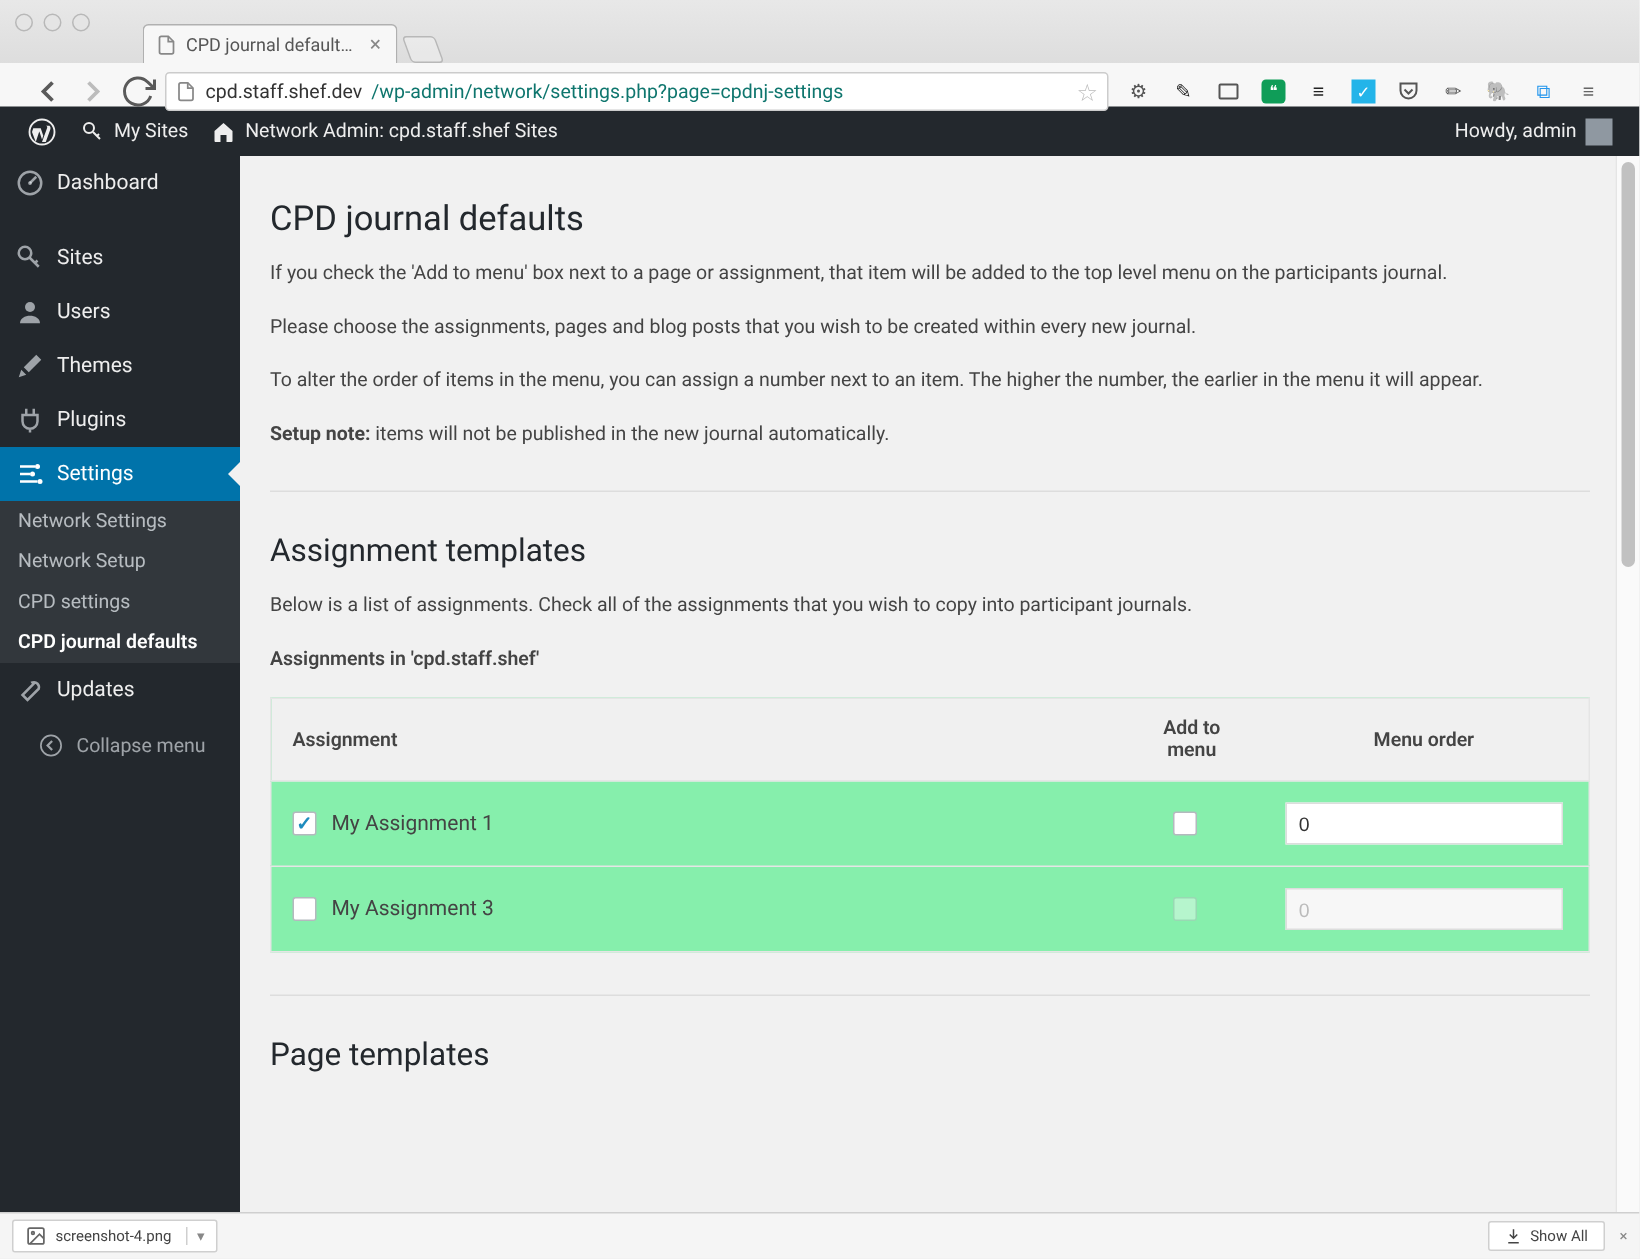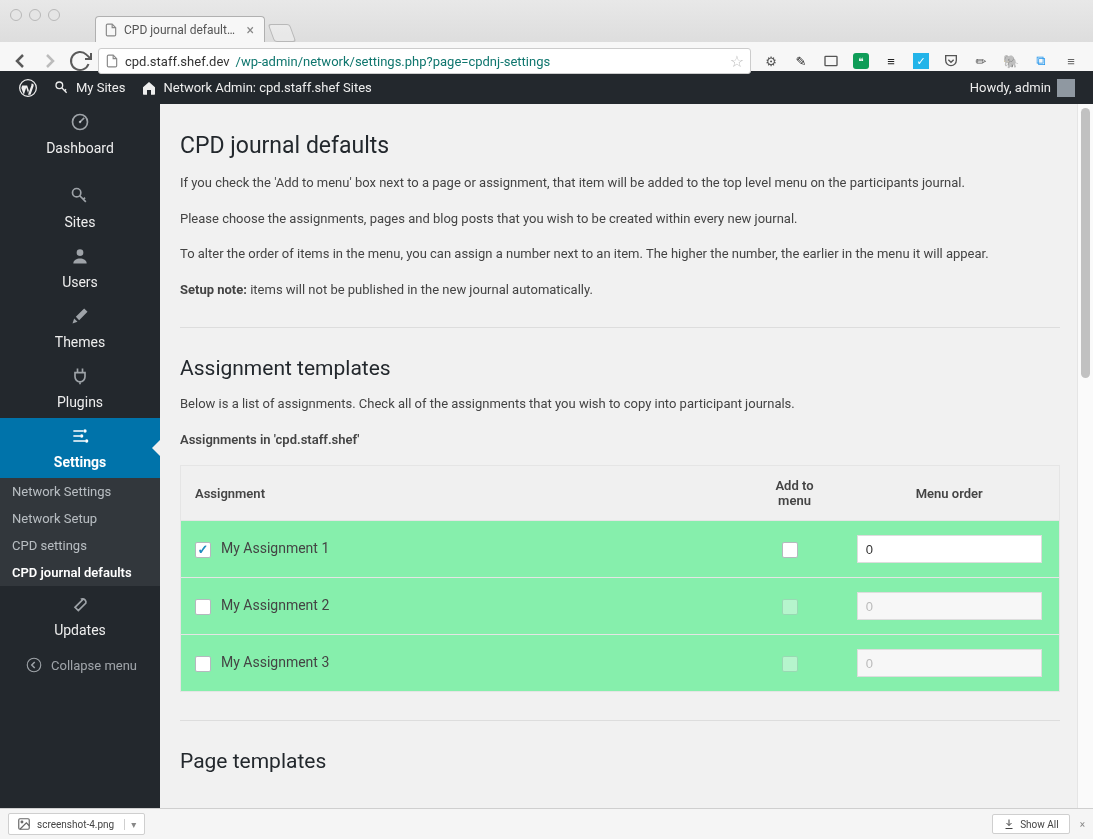--- a/index.html
+++ b/index.html
@@ -8,41 +8,41 @@
 
 .chrome-top { height: 71px; background: linear-gradient(#e8e8e8, #d6d6d6); border-bottom: 1px solid #ababab; }
 .window-controls { display: flex; gap: 7px; padding: 9px 0 0 10px; height: 28px; }
 .wc { width: 12px; height: 12px; border-radius: 50%; border: 1px solid #b8b8b8; background: #e5e5e5; }
 .tab-bar { display: flex; align-items: flex-end; height: 28px; padding-left: 95px; margin-top: -14px; }
 .tab { display: flex; align-items: center; gap: 6px; height: 26px; padding: 0 10px 0 8px; background: #f7f7f7; border: 1px solid #b0b0b0; border-bottom: none; border-radius: 4px 4px 0 0; font-size: 12px; color: #555; max-width: 170px; }
 .tab-favicon { width: 14px; height: 14px; color: #888; }
 .tab-title { white-space: nowrap; overflow: hidden; text-overflow: ellipsis; flex: 1; }
 .tab-close { color: #888; font-size: 14px; }
 .new-tab { width: 22px; height: 18px; margin-left: 6px; background: rgba(255,255,255,0.3); border: 1px solid #b8b8b8; border-radius: 3px; transform: skewX(20deg); }
-.nav-bar { display: flex; align-items: center; gap: 6px; padding: 6px 8px; background: #f7f7f7; }
+.nav-bar { display: flex; align-items: center; gap: 6px; padding: 6px 20px; background: #f7f7f7; }
 .nav-btn { width: 24px; height: 24px; display: flex; align-items: center; justify-content: center; color: #5a5a5a; }
 .nav-btn.dis { color: #bcbcbc; }
 .url-bar { flex: 1; display: flex; align-items: center; height: 26px; background: #fff; border: 1px solid #ccc; border-radius: 3px; padding: 0 6px; gap: 6px; font-size: 13px; }
 .url-host { color: #333; }
 .url-path { color: #0f766e; }
 .url-star { margin-left: auto; color: #bbb; font-size: 16px; }
 .ext-icons { display: flex; gap: 14px; align-items: center; padding: 0 6px; }
 .ext { width: 16px; height: 16px; display: flex; align-items: center; justify-content: center; }
 
 
 .admin-bar { height: 33px; background: #23282d; color: #eee; display: flex; align-items: center; font-size: 13px; padding: 0 10px; }
 .ab-item { display: flex; align-items: center; gap: 6px; padding: 0 8px; height: 100%; cursor: default; }
 .ab-right { margin-left: auto; display: flex; align-items: center; gap: 6px; }
 .avatar { width: 18px; height: 18px; background: #8f98a1; }
 
 
 .wrap { display: flex; height: calc(100vh - 71px - 33px - 31px); }
 .sidebar { width: 160px; background: #23282d; color: #eee; overflow-y: auto; flex-shrink: 0; }
-.menu-item { display: flex; align-items: center; gap: 8px; padding: 8px 10px; font-size: 14px; cursor: default; position: relative; flex-direction: column; }
-.menu-item.current { background: #0073aa; color: #fff; font-weight: 700; }
+.menu-item { display: flex; align-items: center; gap: 8px; padding: 8px 10px; font-size: 14px; cursor: default; position: relative; }
+.menu-item.current { background: #0073aa; color: #fff; font-weight: 400; }
 .menu-item.current::after { content: ""; position: absolute; right: 0; top: 50%; transform: translateY(-50%); border: 8px solid transparent; border-right-color: #f1f1f1; }
 .menu-icon { width: 20px; height: 20px; display: flex; align-items: center; justify-content: center; color: rgba(240,245,250,0.6); }
 .menu-item.current .menu-icon { color: #fff; }
 .submenu { background: #32373c; }
 .sub-item { padding: 6px 12px; font-size: 13px; color: rgba(240,245,250,0.7); cursor: default; }
 .sub-item.current { color: #fff; font-weight: 600; }
 .collapse { display: flex; align-items: center; gap: 8px; padding: 10px; color: rgba(240,245,250,0.6); font-size: 13px; margin-left: 15px; }
 
 
 .content { flex: 1; overflow-y: auto; padding: 10px 20px 40px 20px; position: relative; }
@@ -275,25 +275,20 @@
           <th class="center" style="width:220px">Menu order</th>
         </tr>
       </thead>
       <tbody id="assignment-rows">
           <tr>
             <td><span class="cb checked"></span><span>My Assignment 1</span></td>
             <td class="center"><span class="cb"></span></td>
             <td class="center"><input class="order-input" value="0" style=""></td>
           </tr>
           <tr>
-            <td><span class="cb"></span><span>My Assignment 2</span></td>
-            <td class="center"><span class="cb dis"></span></td>
-            <td class="center"><input class="order-input dis" value="0" disabled="" style=""></td>
-          </tr>
-          <tr>
             <td><span class="cb"></span><span>My Assignment 3</span></td>
             <td class="center"><span class="cb dis"></span></td>
             <td class="center"><input class="order-input dis" value="0" disabled="" style=""></td>
           </tr>
         </tbody>
     </table>
 
     <hr>
     <h2>Page templates</h2>
 

